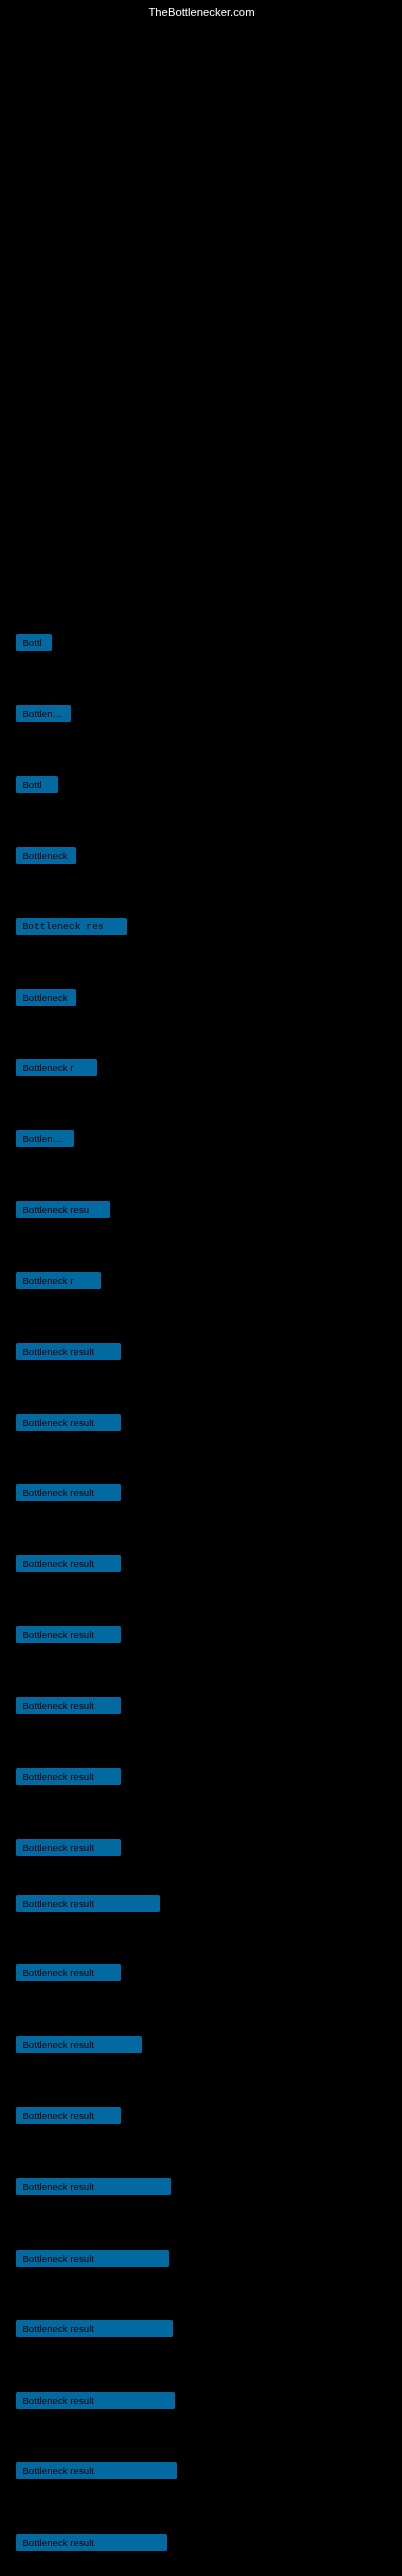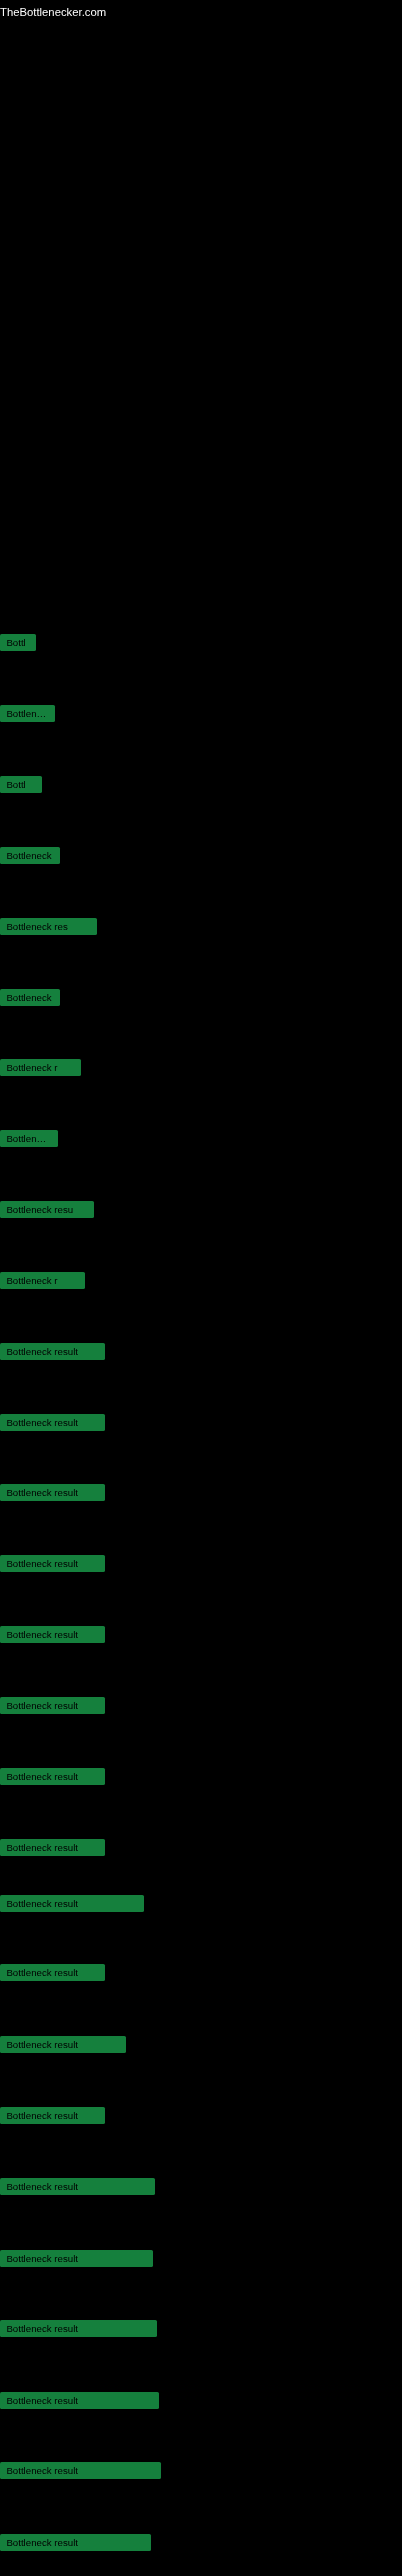--- a/index.html
+++ b/index.html
@@ -12,48 +12,49 @@
       min-height: 2576px;
       background-color: #000000;
       font-family: Arial, sans-serif;
       position: relative;
     }
     .site-title {
       position: absolute;
       top: 6.4px;
       left: 0;
       right: 0;
+      text-align: center;
       color: #ffffff;
       font-size: 11.3px;
       font-weight: normal;
     }
     .bottleneck-item {
       position: absolute;
-      left: 0;
-      background-color: #15803d;
+      left: 16px;
+      background-color: #0369a1;
       color: #000000;
       font-size: 9.7px;
       padding: 3.2px 6.4px;
       white-space: nowrap;
       overflow: hidden;
       text-overflow: ellipsis;
       border-radius: 1.6px;
     }
   </style>
 </head>
 <body>
 
 <span class="site-title">TheBottlenecker.com</span>
 
 <div id="items-container">
     <div class="bottleneck-item" style="top: 634px; width: 36px;">Bottl</div>
     <div class="bottleneck-item" style="top: 705px; width: 55px;">Bottleneck</div>
     <div class="bottleneck-item" style="top: 776px; width: 42px;">Bottl</div>
     <div class="bottleneck-item" style="top: 847px; width: 60px;">Bottleneck</div>
-    <div class="bottleneck-item" style="top: 918px; width: 97px;">Bottleneck res</div>
+    <div class="bottleneck-item" style="top: 918px; width: 111px; font-family: Liberation Mono, monospace;">Bottleneck res</div>
     <div class="bottleneck-item" style="top: 989px; width: 60px;">Bottleneck</div>
     <div class="bottleneck-item" style="top: 1059px; width: 81px;">Bottleneck r</div>
     <div class="bottleneck-item" style="top: 1130px; width: 58px;">Bottleneck</div>
     <div class="bottleneck-item" style="top: 1201px; width: 94px;">Bottleneck resu</div>
     <div class="bottleneck-item" style="top: 1272px; width: 85px;">Bottleneck r</div>
     <div class="bottleneck-item" style="top: 1343px; width: 105px;">Bottleneck result</div>
     <div class="bottleneck-item" style="top: 1414px; width: 105px;">Bottleneck result</div>
     <div class="bottleneck-item" style="top: 1484px; width: 105px;">Bottleneck result</div>
     <div class="bottleneck-item" style="top: 1555px; width: 105px;">Bottleneck result</div>
     <div class="bottleneck-item" style="top: 1626px; width: 105px;">Bottleneck result</div>

